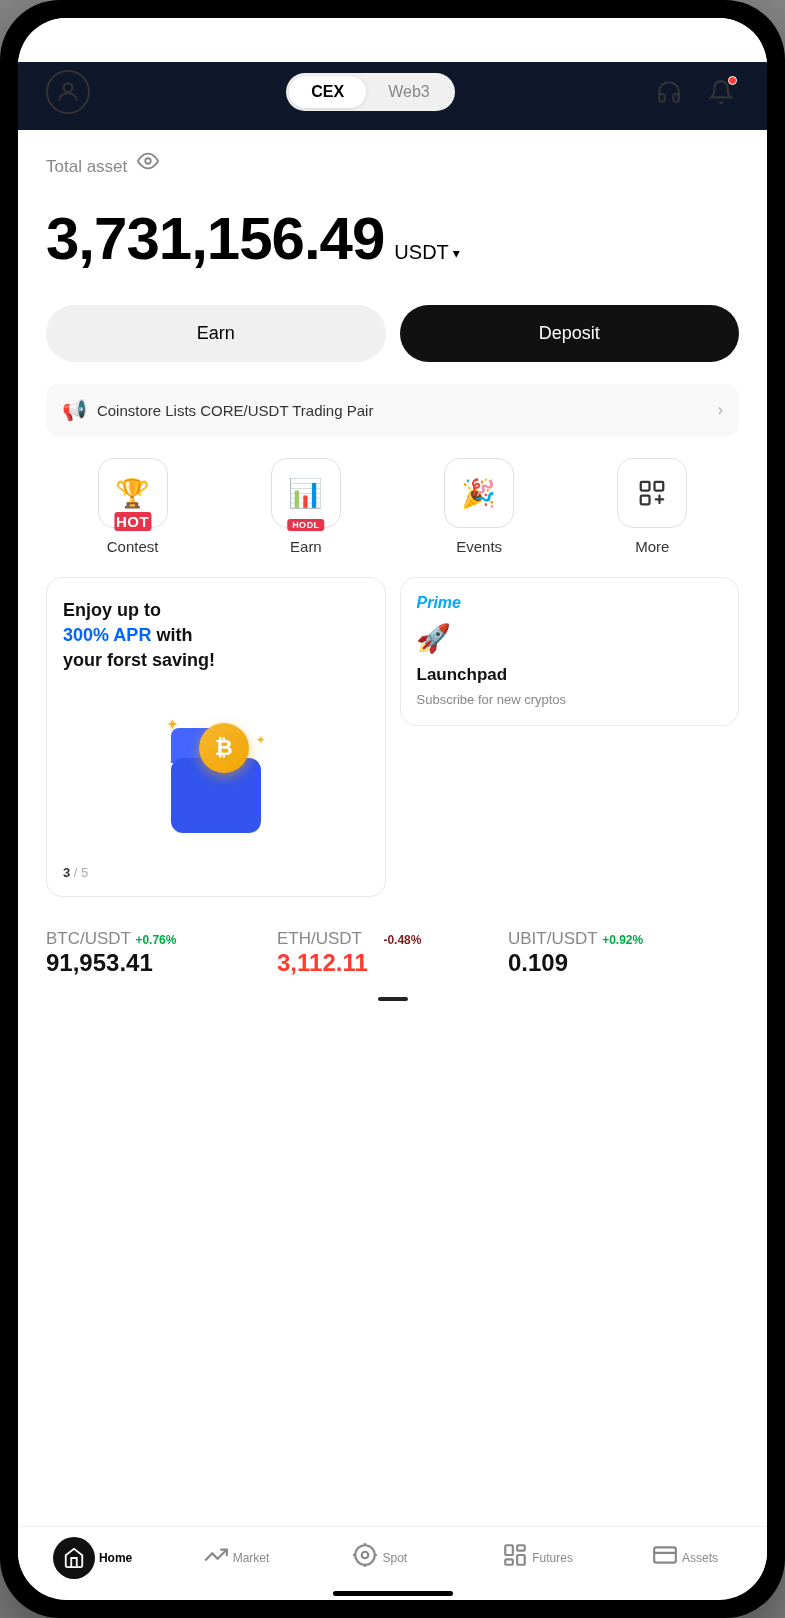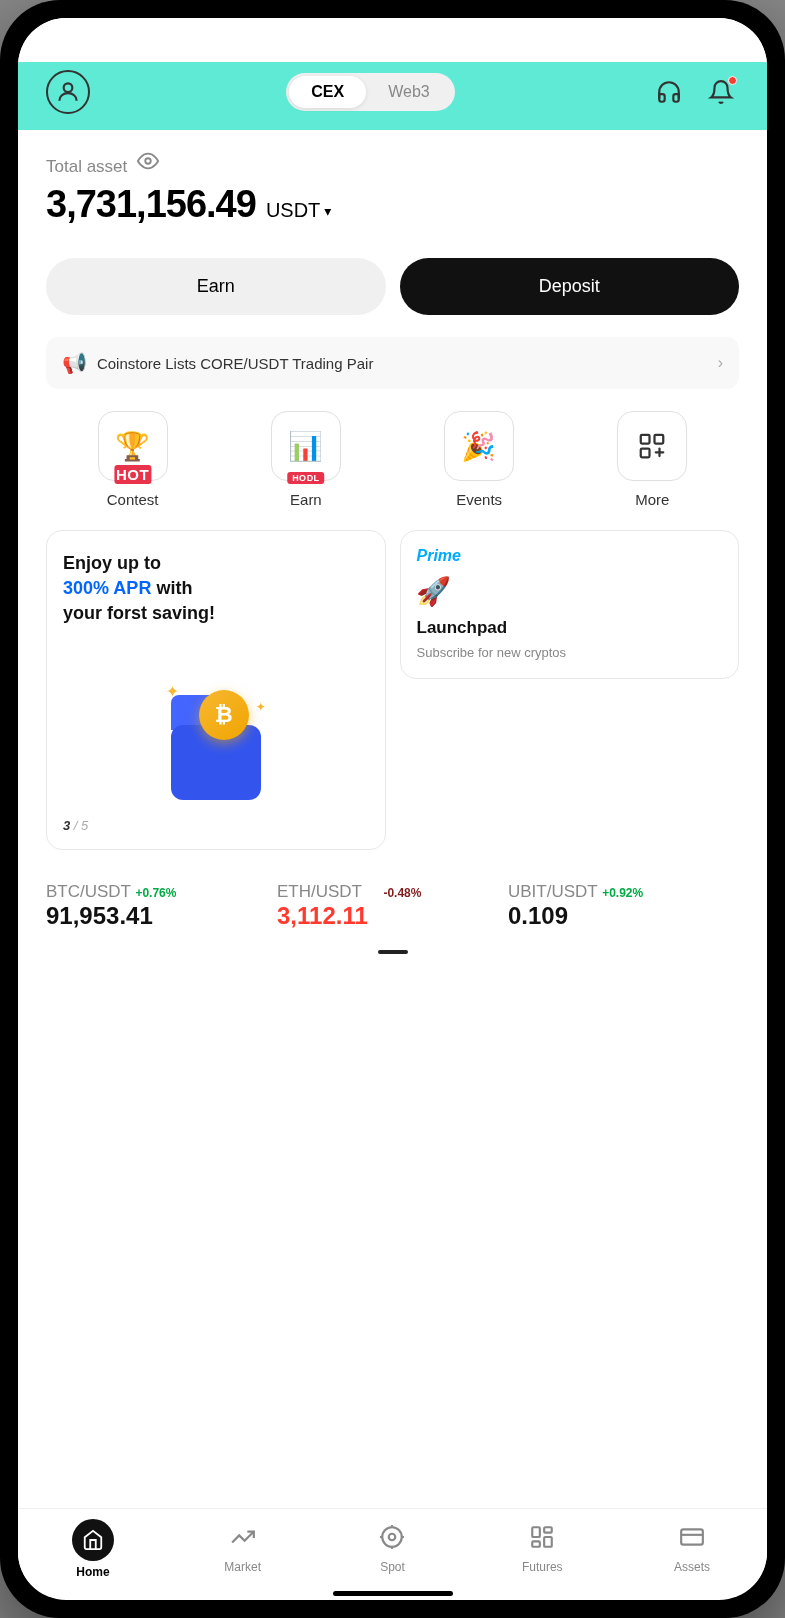--- a/index.html
+++ b/index.html
@@ -35,21 +35,21 @@
       height: 44px;
       background: #fff;
       flex-shrink: 0;
     }
     
     .top-nav {
       display: flex;
       align-items: center;
       justify-content: space-between;
       padding: 8px 28px 16px 28px;
-      background: #5eead4;
+      background: #0f172a;
       flex-shrink: 0;
     }
     .nav-avatar {
       width: 44px;
       height: 44px;
       border-radius: 50%;
       border: 2px solid #333;
       display: flex;
       align-items: center;
       justify-content: center;
@@ -126,24 +126,25 @@
       font-size: 18px;
       color: #888;
     }
     .asset-value {
       display: flex;
       align-items: baseline;
       gap: 10px;
       margin-bottom: 22px;
     }
     .asset-amount {
-      font-size: 38px;
+      font-size: 60px;
       font-weight: 700;
       color: #000;
       letter-spacing: -1px;
+      margin-top: 21px;
     }
     .asset-currency {
       font-size: 20px;
       font-weight: 500;
       color: #000;
       display: flex;
       align-items: center;
       gap: 4px;
     }
     .asset-currency-chevron {
@@ -343,22 +344,21 @@
     .sparkle {
       position: absolute;
       color: #f7b731;
       font-size: 16px;
     }
     .sparkle-1 { top: -8px; left: 5px; }
     .sparkle-2 { top: 10px; right: 5px; font-size: 12px; }
     .page-indicator {
       font-size: 13px;
       color: #aaa;
-      margin-top: 10px;
-      font-style: italic;
+      margin-top: 24px;
     }
     .page-current { color: #333; font-weight: 600; }
 
     .promo-card-right {
       padding: 16px;
       display: flex;
       flex-direction: column;
       gap: 6px;
     }
     .prime-label {
@@ -455,21 +455,20 @@
       display: flex;
       justify-content: space-around;
       align-items: center;
       padding: 10px 0 6px 0;
       border-top: 1px solid #f0f0f0;
       background: #fff;
       flex-shrink: 0;
     }
     .nav-item {
       display: flex;
-      flex-direction: column;
       align-items: center;
       gap: 4px;
       cursor: pointer;
       width: 80px;
     }
     .nav-item-icon {
       font-size: 24px;
       color: #888;
     }
     .nav-item-label {

